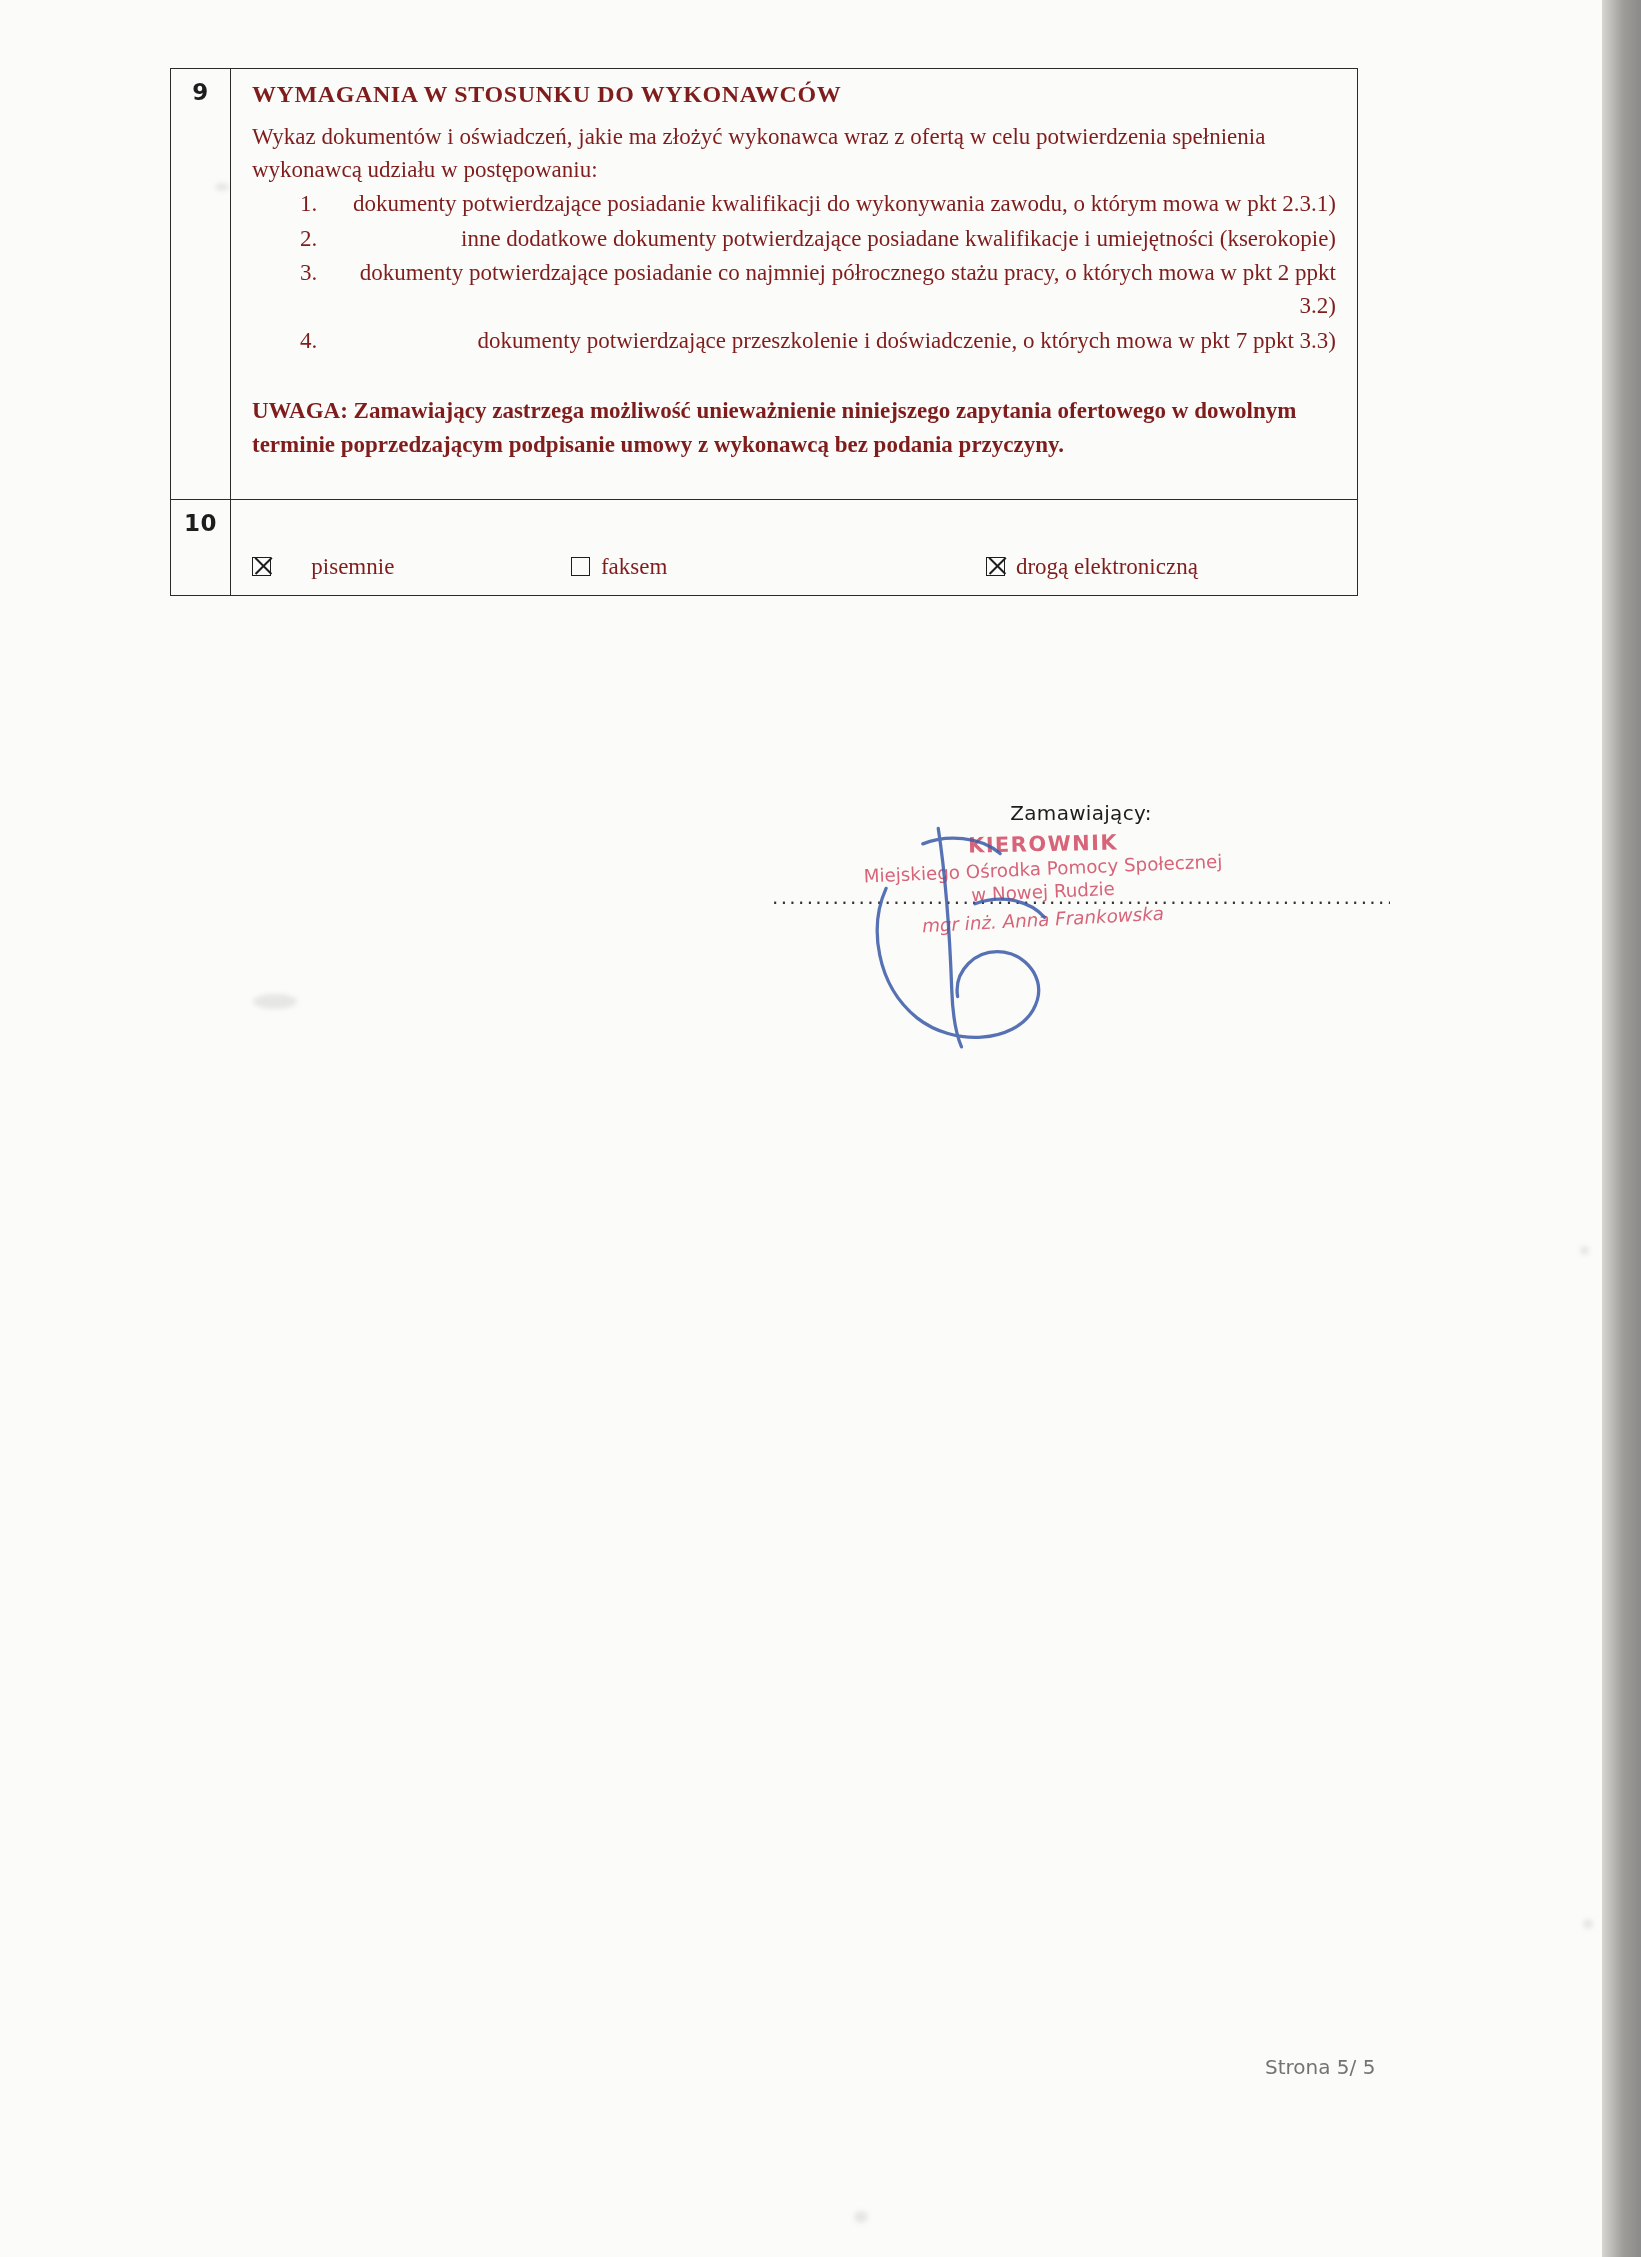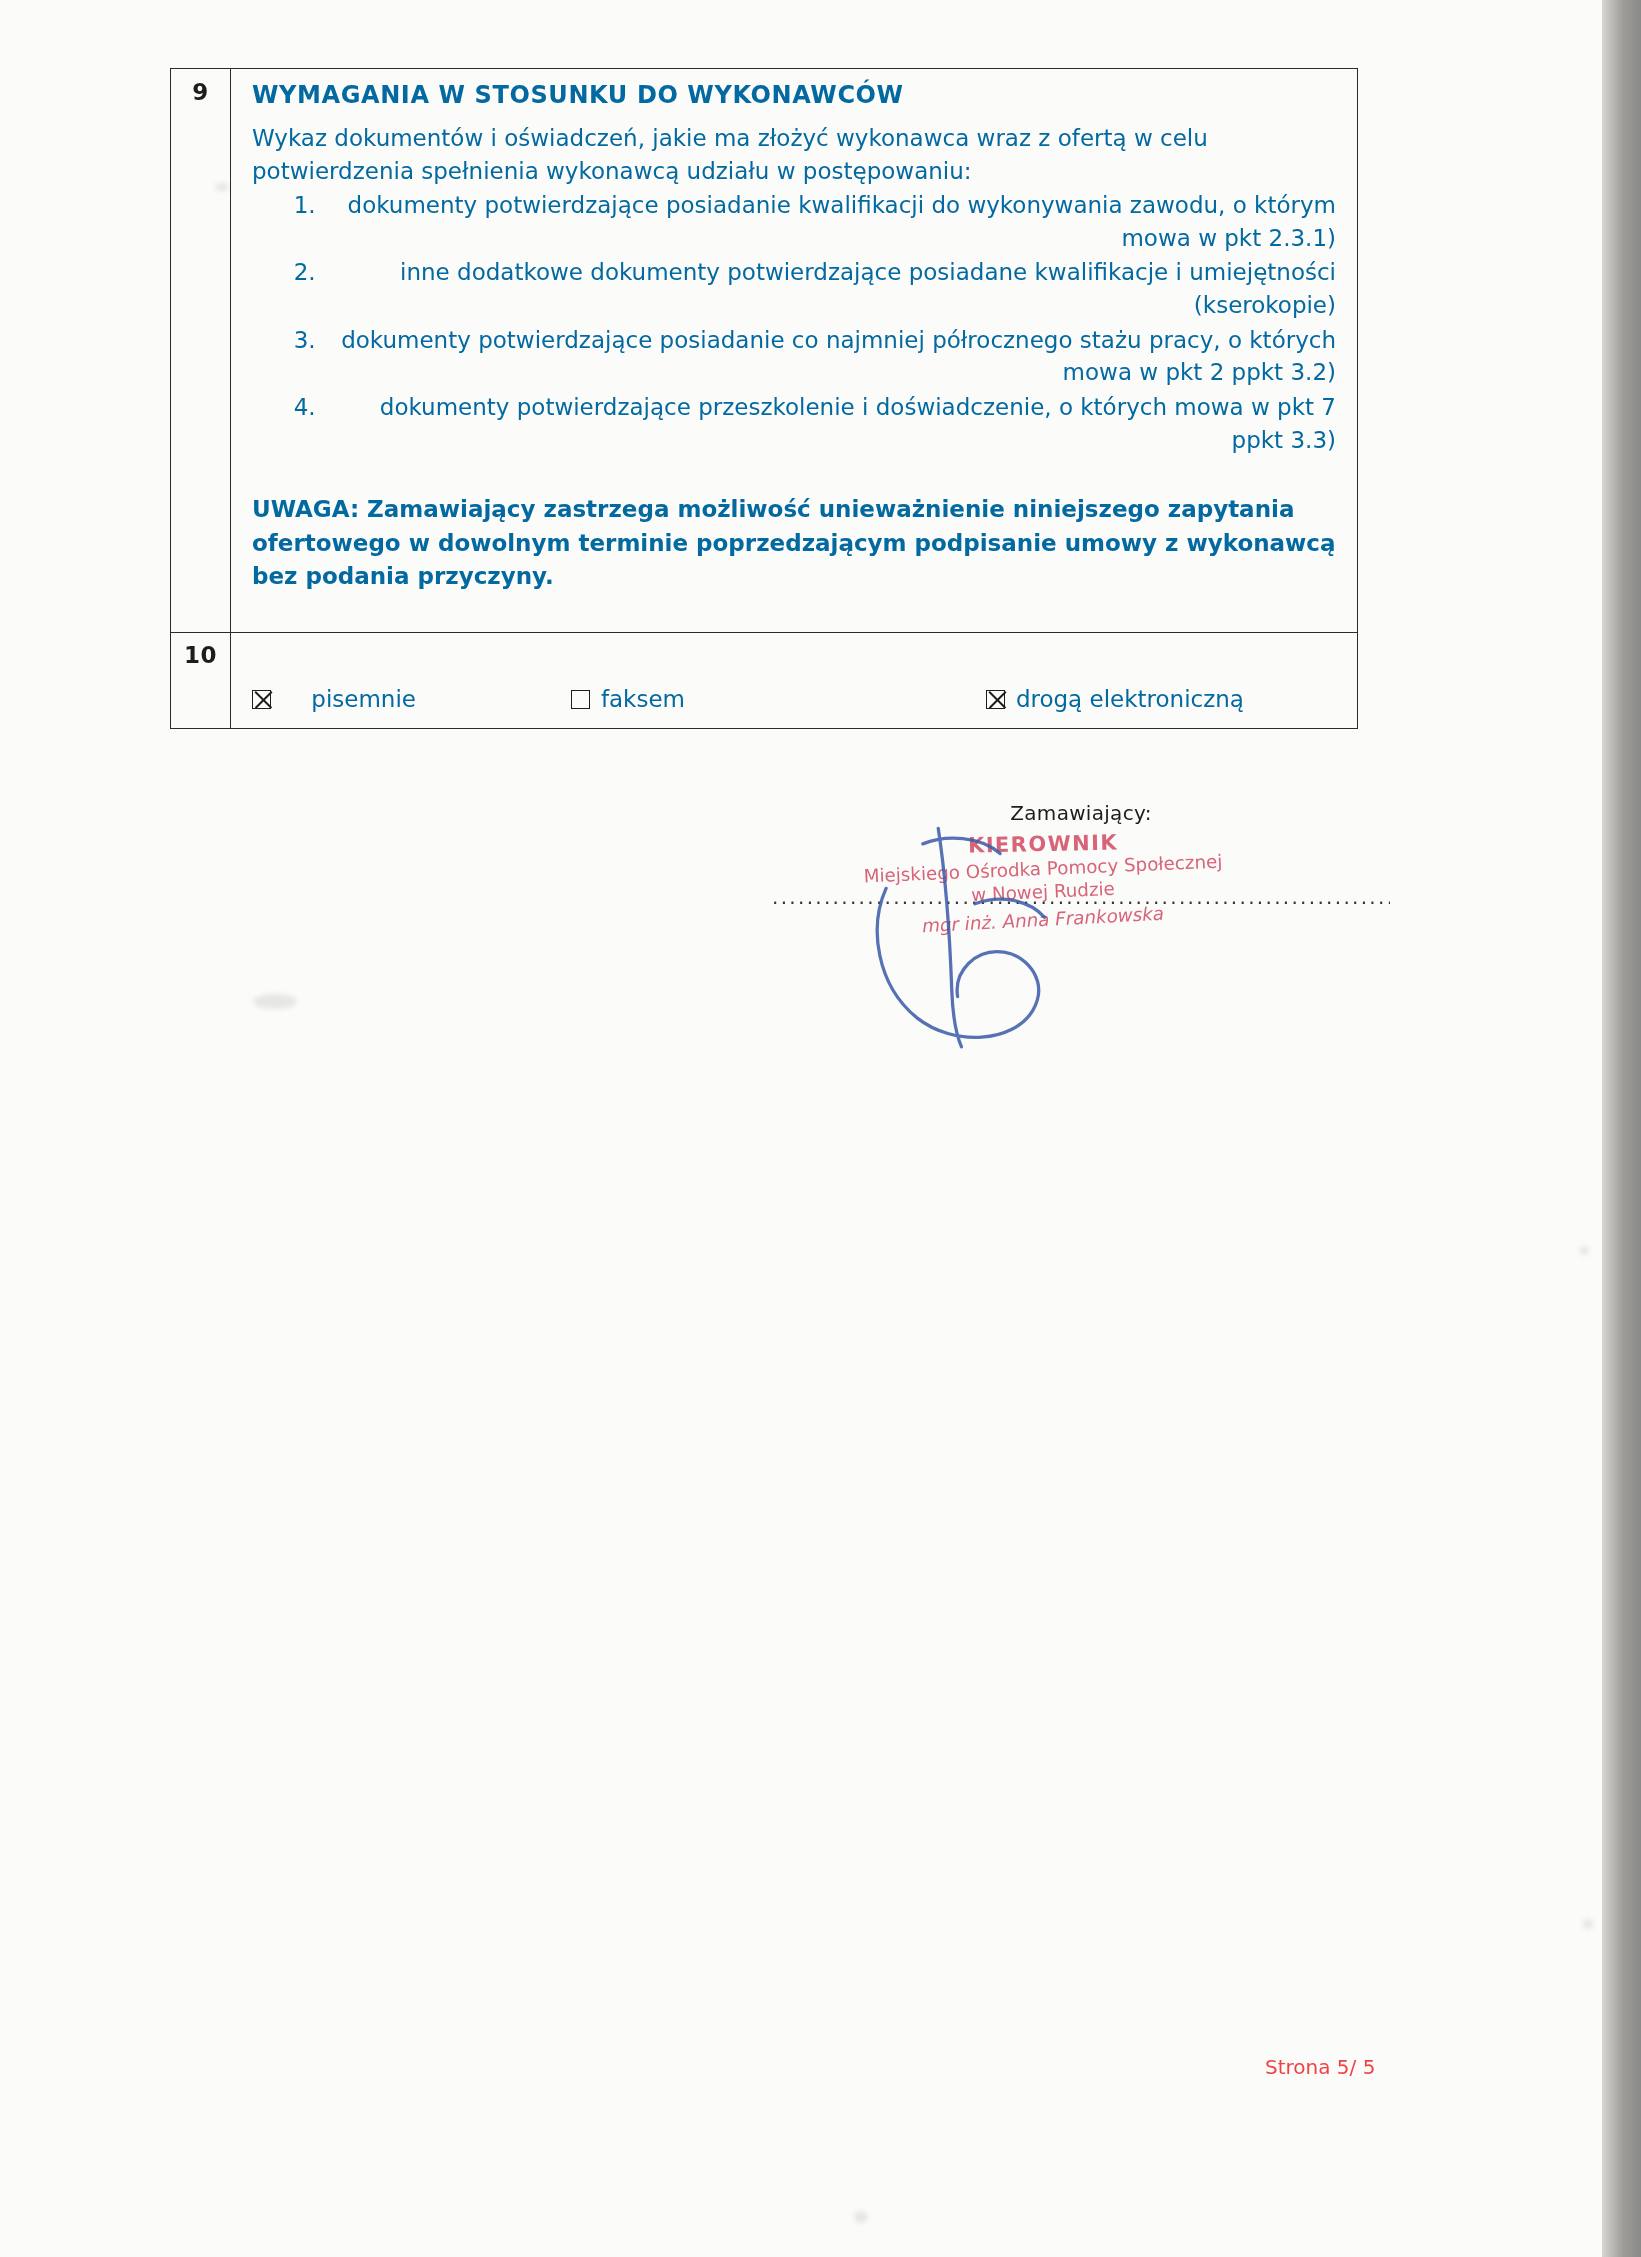--- a/index.html
+++ b/index.html
@@ -64,21 +64,22 @@
     text-align: center;
     font-size: 23px;
     font-weight: bold;
     color: #1d1d1d;
     letter-spacing: 0.5px;
   }
   .cell-body {
     flex: 1 1 auto;
     box-sizing: border-box;
     padding: 9.7px 21px 15.4px 21px;
-    color: #0369a1;
+    color: #7f1d1d;
+    font-family: Liberation Serif, serif;
   }
   .sec-title {
     font-size: 24px;
     font-weight: bold;
     letter-spacing: 0.6px;
     margin: 1.9px 0 13.5px 0;
   }
   .para {
     font-size: 23px;
     line-height: 1.42;
@@ -211,21 +212,21 @@
     width: 348px;
     height: 261px;
     pointer-events: none;
   }
 
   .page-footer {
     position: absolute;
     left: 1265px;
     top: 2055px;
     font-size: 20px;
-    color: #ef4444;
+    color: #737373;
   }
 </style>
 </head>
 <body>
 
 <div class="page">
 
   <div class="smudge" style="left:253px;top:994px;width:44px;height:15.4px;"></div>
   <div class="smudge" style="left:854px;top:2211px;width:13.5px;height:11.6px;"></div>
   <div class="smudge" style="left:1583px;top:1919px;width:9.7px;height:9.7px;"></div>

